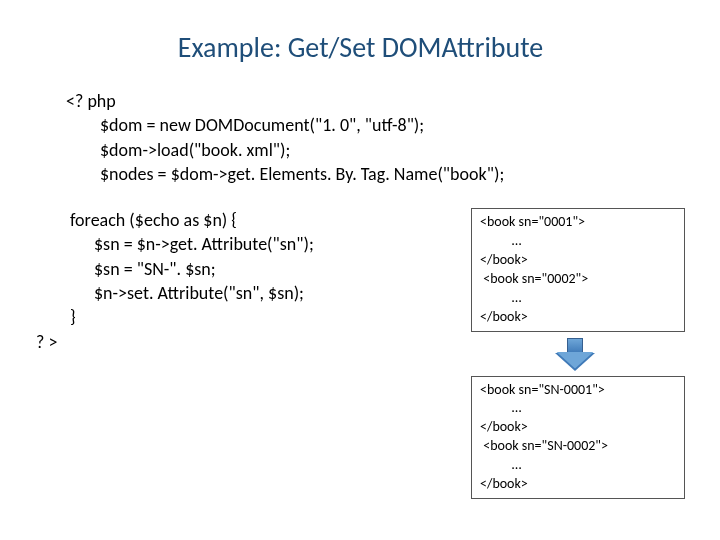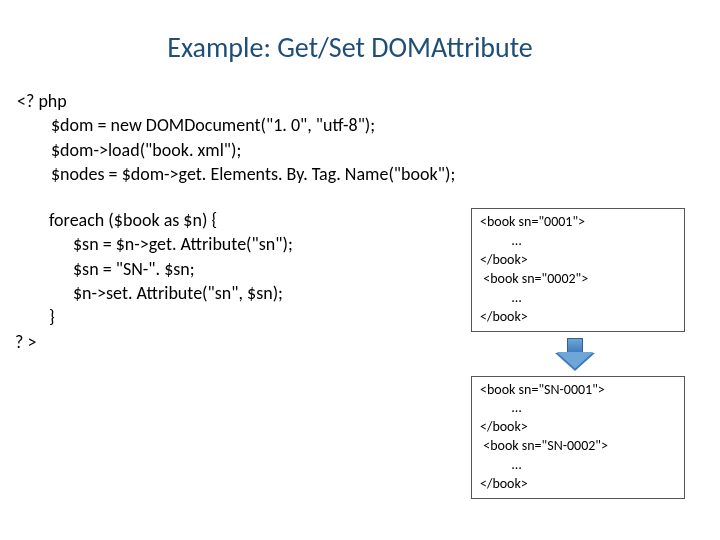--- a/index.html
+++ b/index.html
@@ -7,36 +7,36 @@
     width: 720px;
     height: 540px;
     background: #ffffff;
     font-family: Calibri, Arial, sans-serif;
     position: relative;
     overflow: hidden;
   }
   .slide {
     width: 100%;
     height: 100%;
-    padding: 30px 35px 20px 15px;
+    padding: 30px 35px 20px 36px;
   }
   .title {
     color: #1f4e79;
     font-size: 28px;
     font-weight: 400;
     text-align: center;
     margin-bottom: 24px;
   }
   .code-top {
     color: #000;
     font-size: 18px;
     line-height: 1.35;
     margin-left: 2px;
   }
-  .code-top .line { white-space: pre; }
+  .code-top .line { white-space: pre; margin-left: 28px; }
   .indent1 { padding-left: 34px; }
   .cols {
     display: flex;
     margin-top: 22px;
   }
   .left-col {
     flex: 1;
     color: #000;
     font-size: 18px;
     line-height: 1.35;
@@ -106,21 +106,21 @@
 
   <div class="code-top">
     <div class="line">&lt;? php</div>
     <div class="line indent1">$dom = new DOMDocument("1. 0", "utf-8");</div>
     <div class="line indent1">$dom-&gt;load("book. xml");</div>
     <div class="line indent1">$nodes = $dom-&gt;get. Elements. By. Tag. Name("book");</div>
   </div>
 
   <div class="cols">
     <div class="left-col">
-      <div class="line indent1">foreach ($book as $n) {</div>
+      <div class="line indent1">foreach ($echo as $n) {</div>
       <div class="line indent2">$sn = $n-&gt;get. Attribute("sn");</div>
       <div class="line indent2">$sn = "SN-". $sn;</div>
       <div class="line indent2">$n-&gt;set. Attribute("sn", $sn);</div>
       <div class="line indent1">}</div>
       <div class="line">? &gt;</div>
     </div>
 
     <div class="right-col">
       <div class="box">
         <div class="bline">&lt;book sn="0001"&gt;</div>

